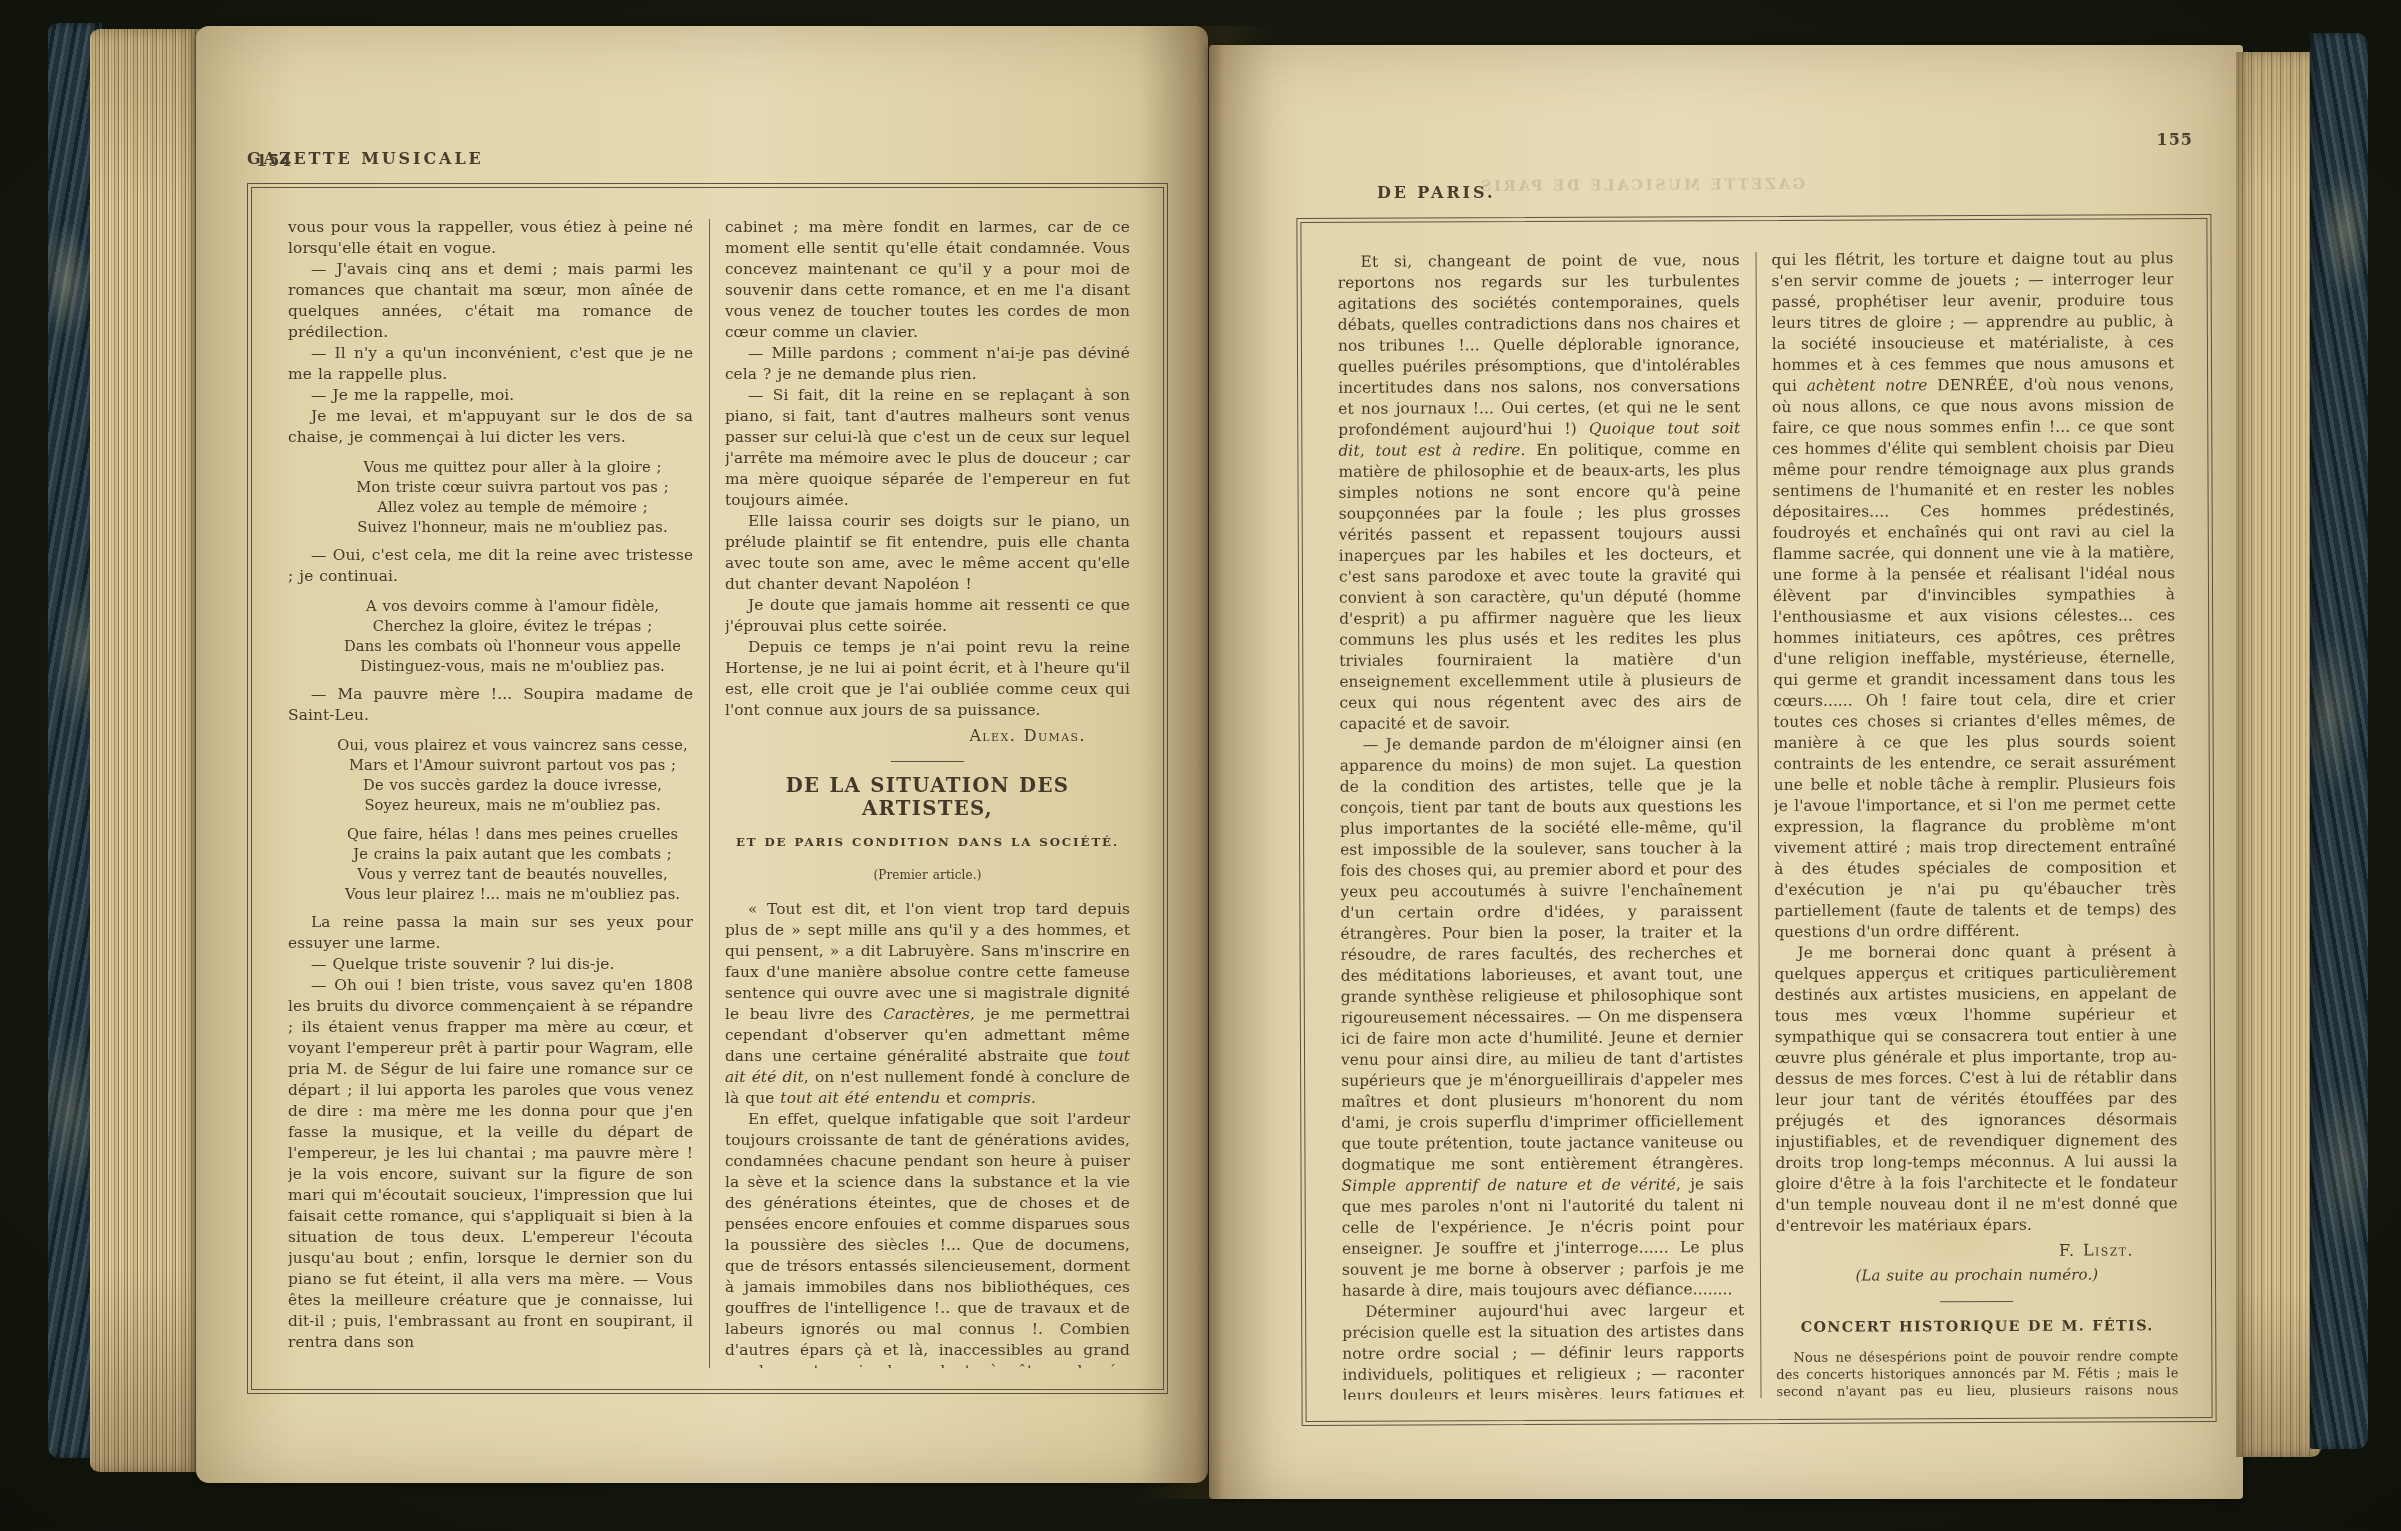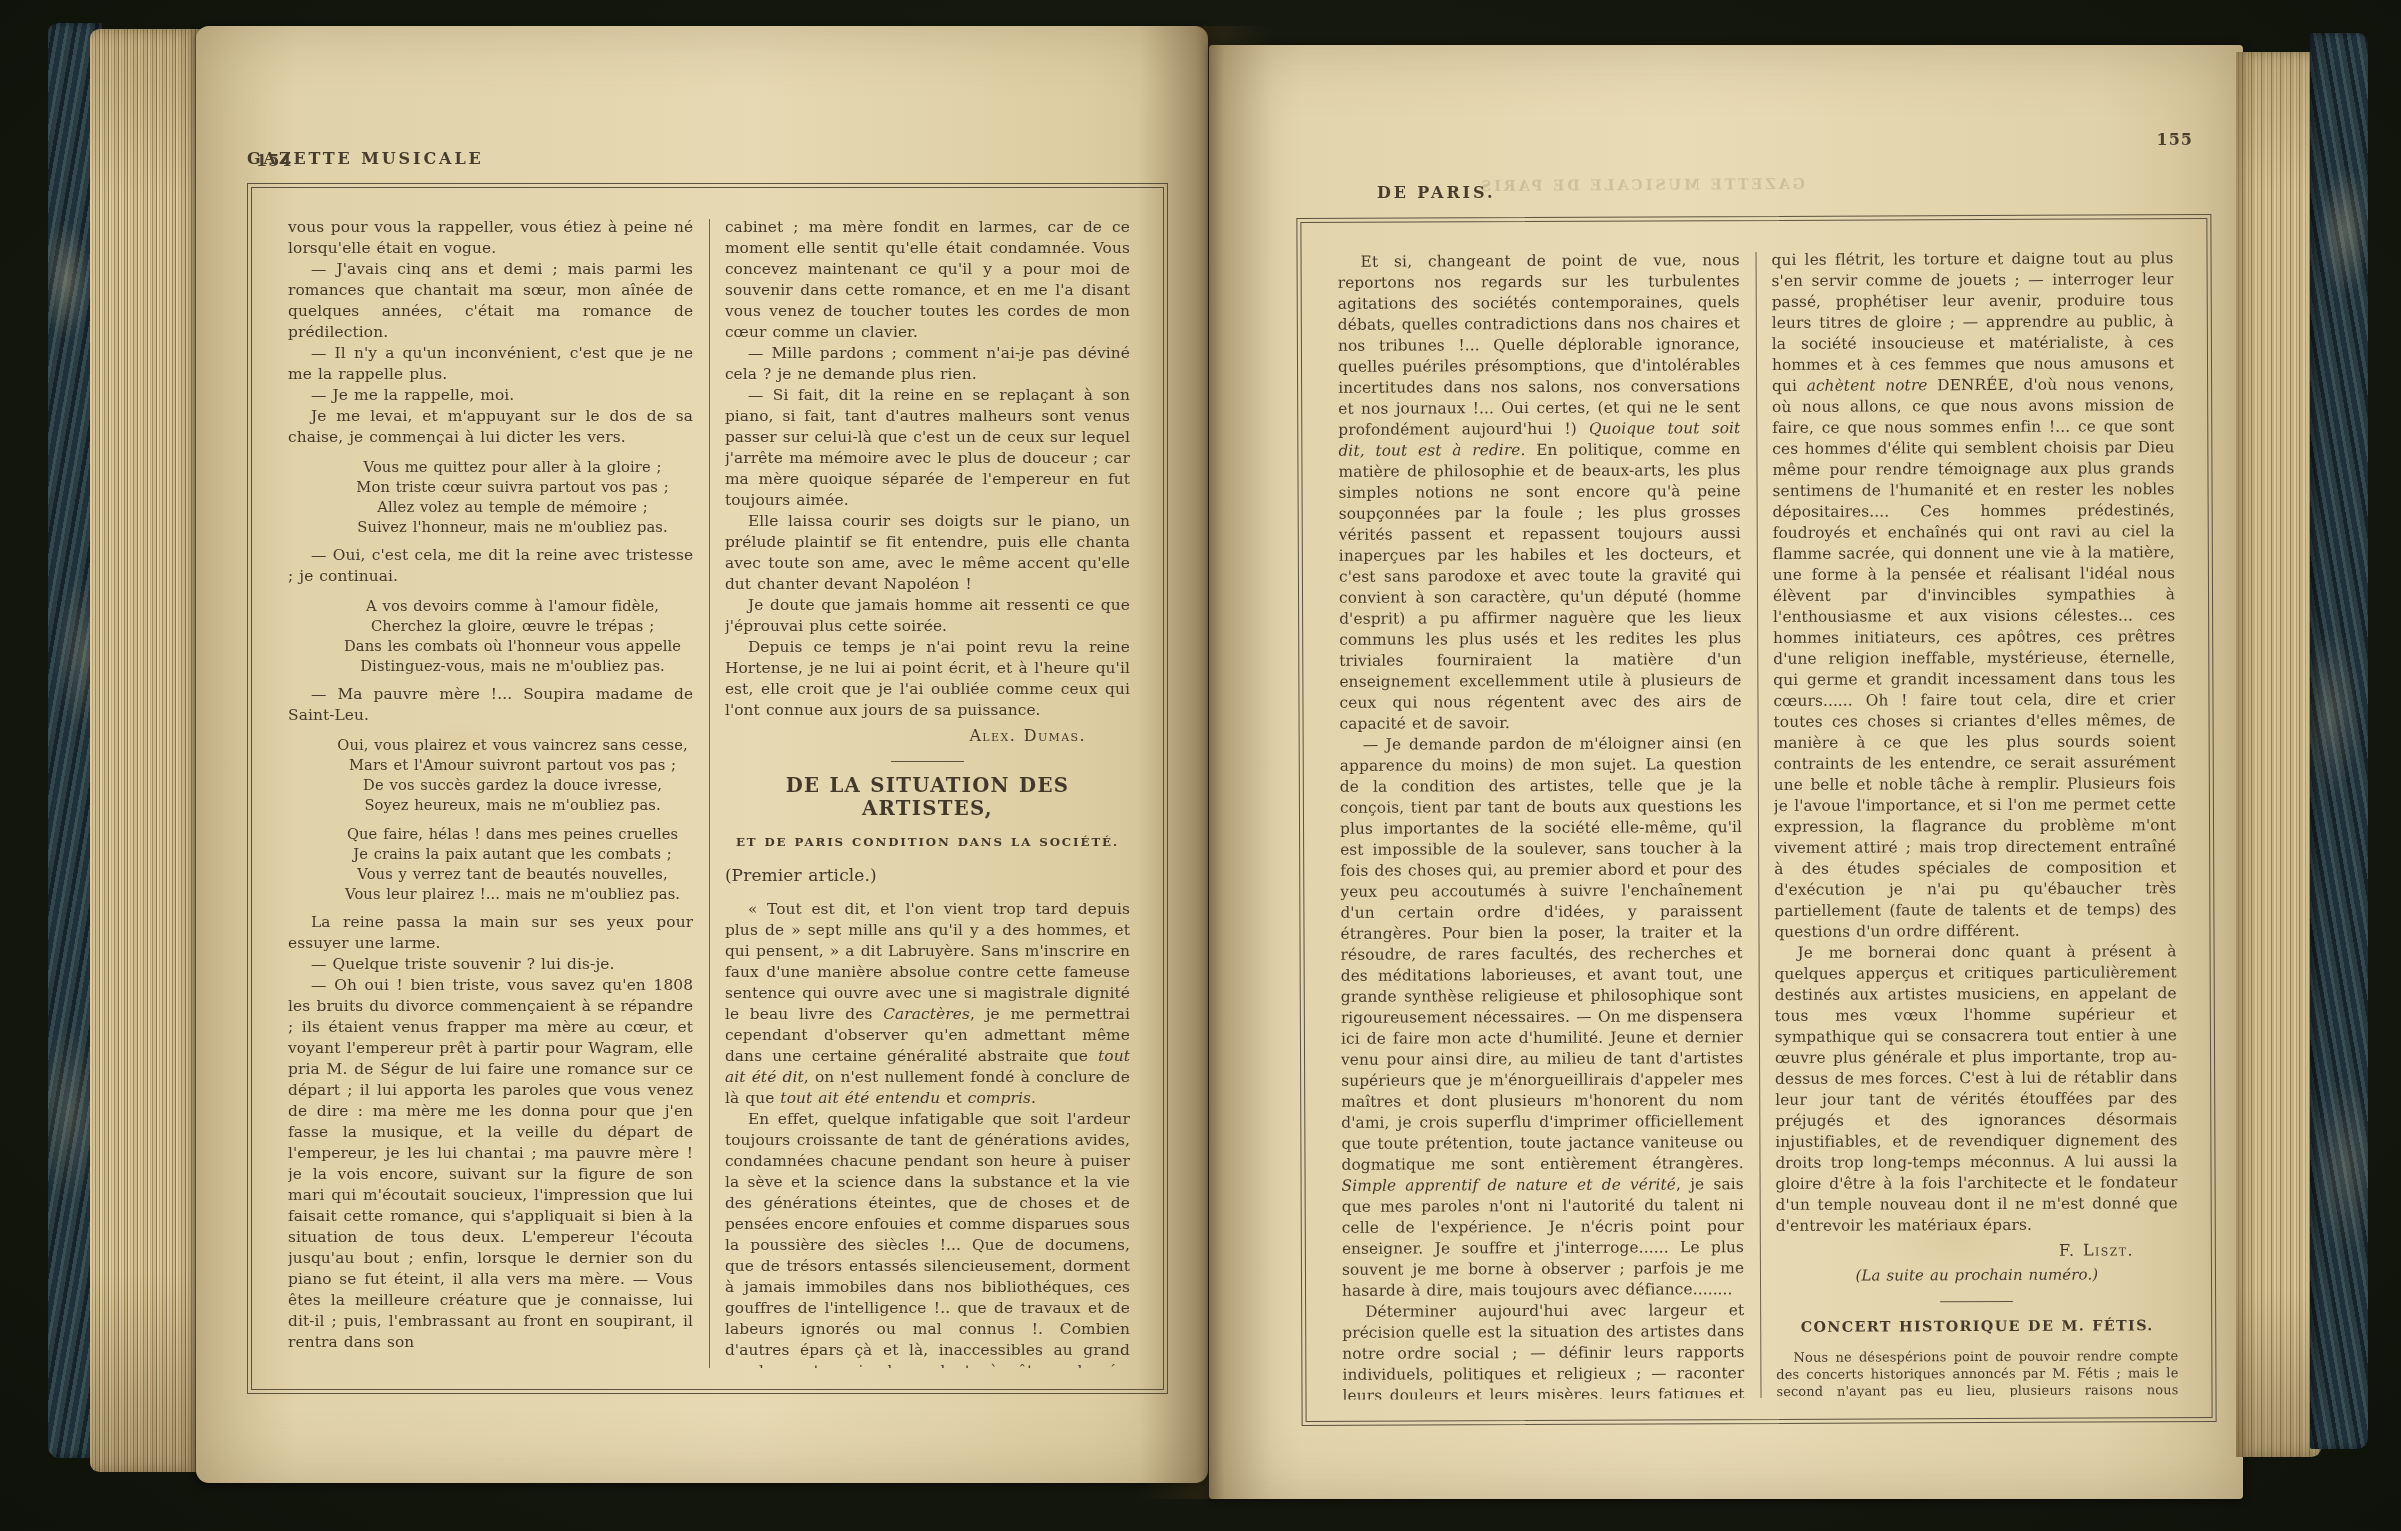--- a/index.html
+++ b/index.html
@@ -81,21 +81,21 @@
   
   .blk{margin:0;}
   .para{text-indent:23px;}
   .para0{text-indent:0;}
   .verse{margin:8.6px 0 8.6px 44px;text-align:center;}
   .vline{font-size:14.7px;line-height:20px;}
   .sig{text-align:right;padding-right:44px;font-variant:small-caps;letter-spacing:1.4px;margin:3.8px 0 1.9px;font-size:16px;}
   .rule{width:73px;border-top:1.3px solid #5a5140;margin:15.4px auto 11.5px auto;height:0;}
   .h1{text-align:center;font-weight:bold;font-size:19.7px;letter-spacing:1.3px;margin:7.7px 0 12.5px 0;text-indent:0;line-height:23px;}
   .h2{text-align:center;font-weight:bold;font-size:11.8px;letter-spacing:1.9px;margin:0 0 11.5px 0;text-indent:0;}
-  .note{text-align:left;font-size:17px;margin:3.8px 0 13.4px 0;text-indent:0;}
+  .note{text-align:center;font-size:12px;margin:3.8px 0 13.4px 0;text-indent:0;}
   .cont{text-align:center;font-style:italic;font-size:15px;margin:3.8px 0 1.9px 0;text-indent:0;}
   .h3{text-align:center;font-weight:bold;font-size:14.4px;letter-spacing:1.3px;margin:13.4px 0 11.5px 0;text-indent:0;}
   .small{font-size:13px;line-height:17px;text-indent:17.3px;}
 </style>
 </head>
 <body>
 
 <div class="scene">
 
   <div class="board board-left"></div>
@@ -114,21 +114,21 @@
             <div class="blk para">Je me levai, et m'appuyant sur le dos de sa chaise, je commençai à lui dicter les vers.</div>
             <div class="blk verse">
               <div class="vline">Vous me quittez pour aller à la gloire ;</div>
               <div class="vline">Mon triste cœur suivra partout vos pas ;</div>
               <div class="vline">Allez volez au temple de mémoire ;</div>
               <div class="vline">Suivez l'honneur, mais ne m'oubliez pas.</div>
             </div>
             <div class="blk para">— Oui, c'est cela, me dit la reine avec tristesse ; je continuai.</div>
             <div class="blk verse">
               <div class="vline">A vos devoirs comme à l'amour fidèle,</div>
-              <div class="vline">Cherchez la gloire, œuvre le trépas ;</div>
+              <div class="vline">Cherchez la gloire, évitez le trépas ;</div>
               <div class="vline">Dans les combats où l'honneur vous appelle</div>
               <div class="vline">Distinguez-vous, mais ne m'oubliez pas.</div>
             </div>
             <div class="blk para">— Ma pauvre mère !... Soupira madame de Saint-Leu.</div>
             <div class="blk verse">
               <div class="vline">Oui, vous plairez et vous vaincrez sans cesse,</div>
               <div class="vline">Mars et l'Amour suivront partout vos pas ;</div>
               <div class="vline">De vos succès gardez la douce ivresse,</div>
               <div class="vline">Soyez heureux, mais ne m'oubliez pas.</div>
             </div>

